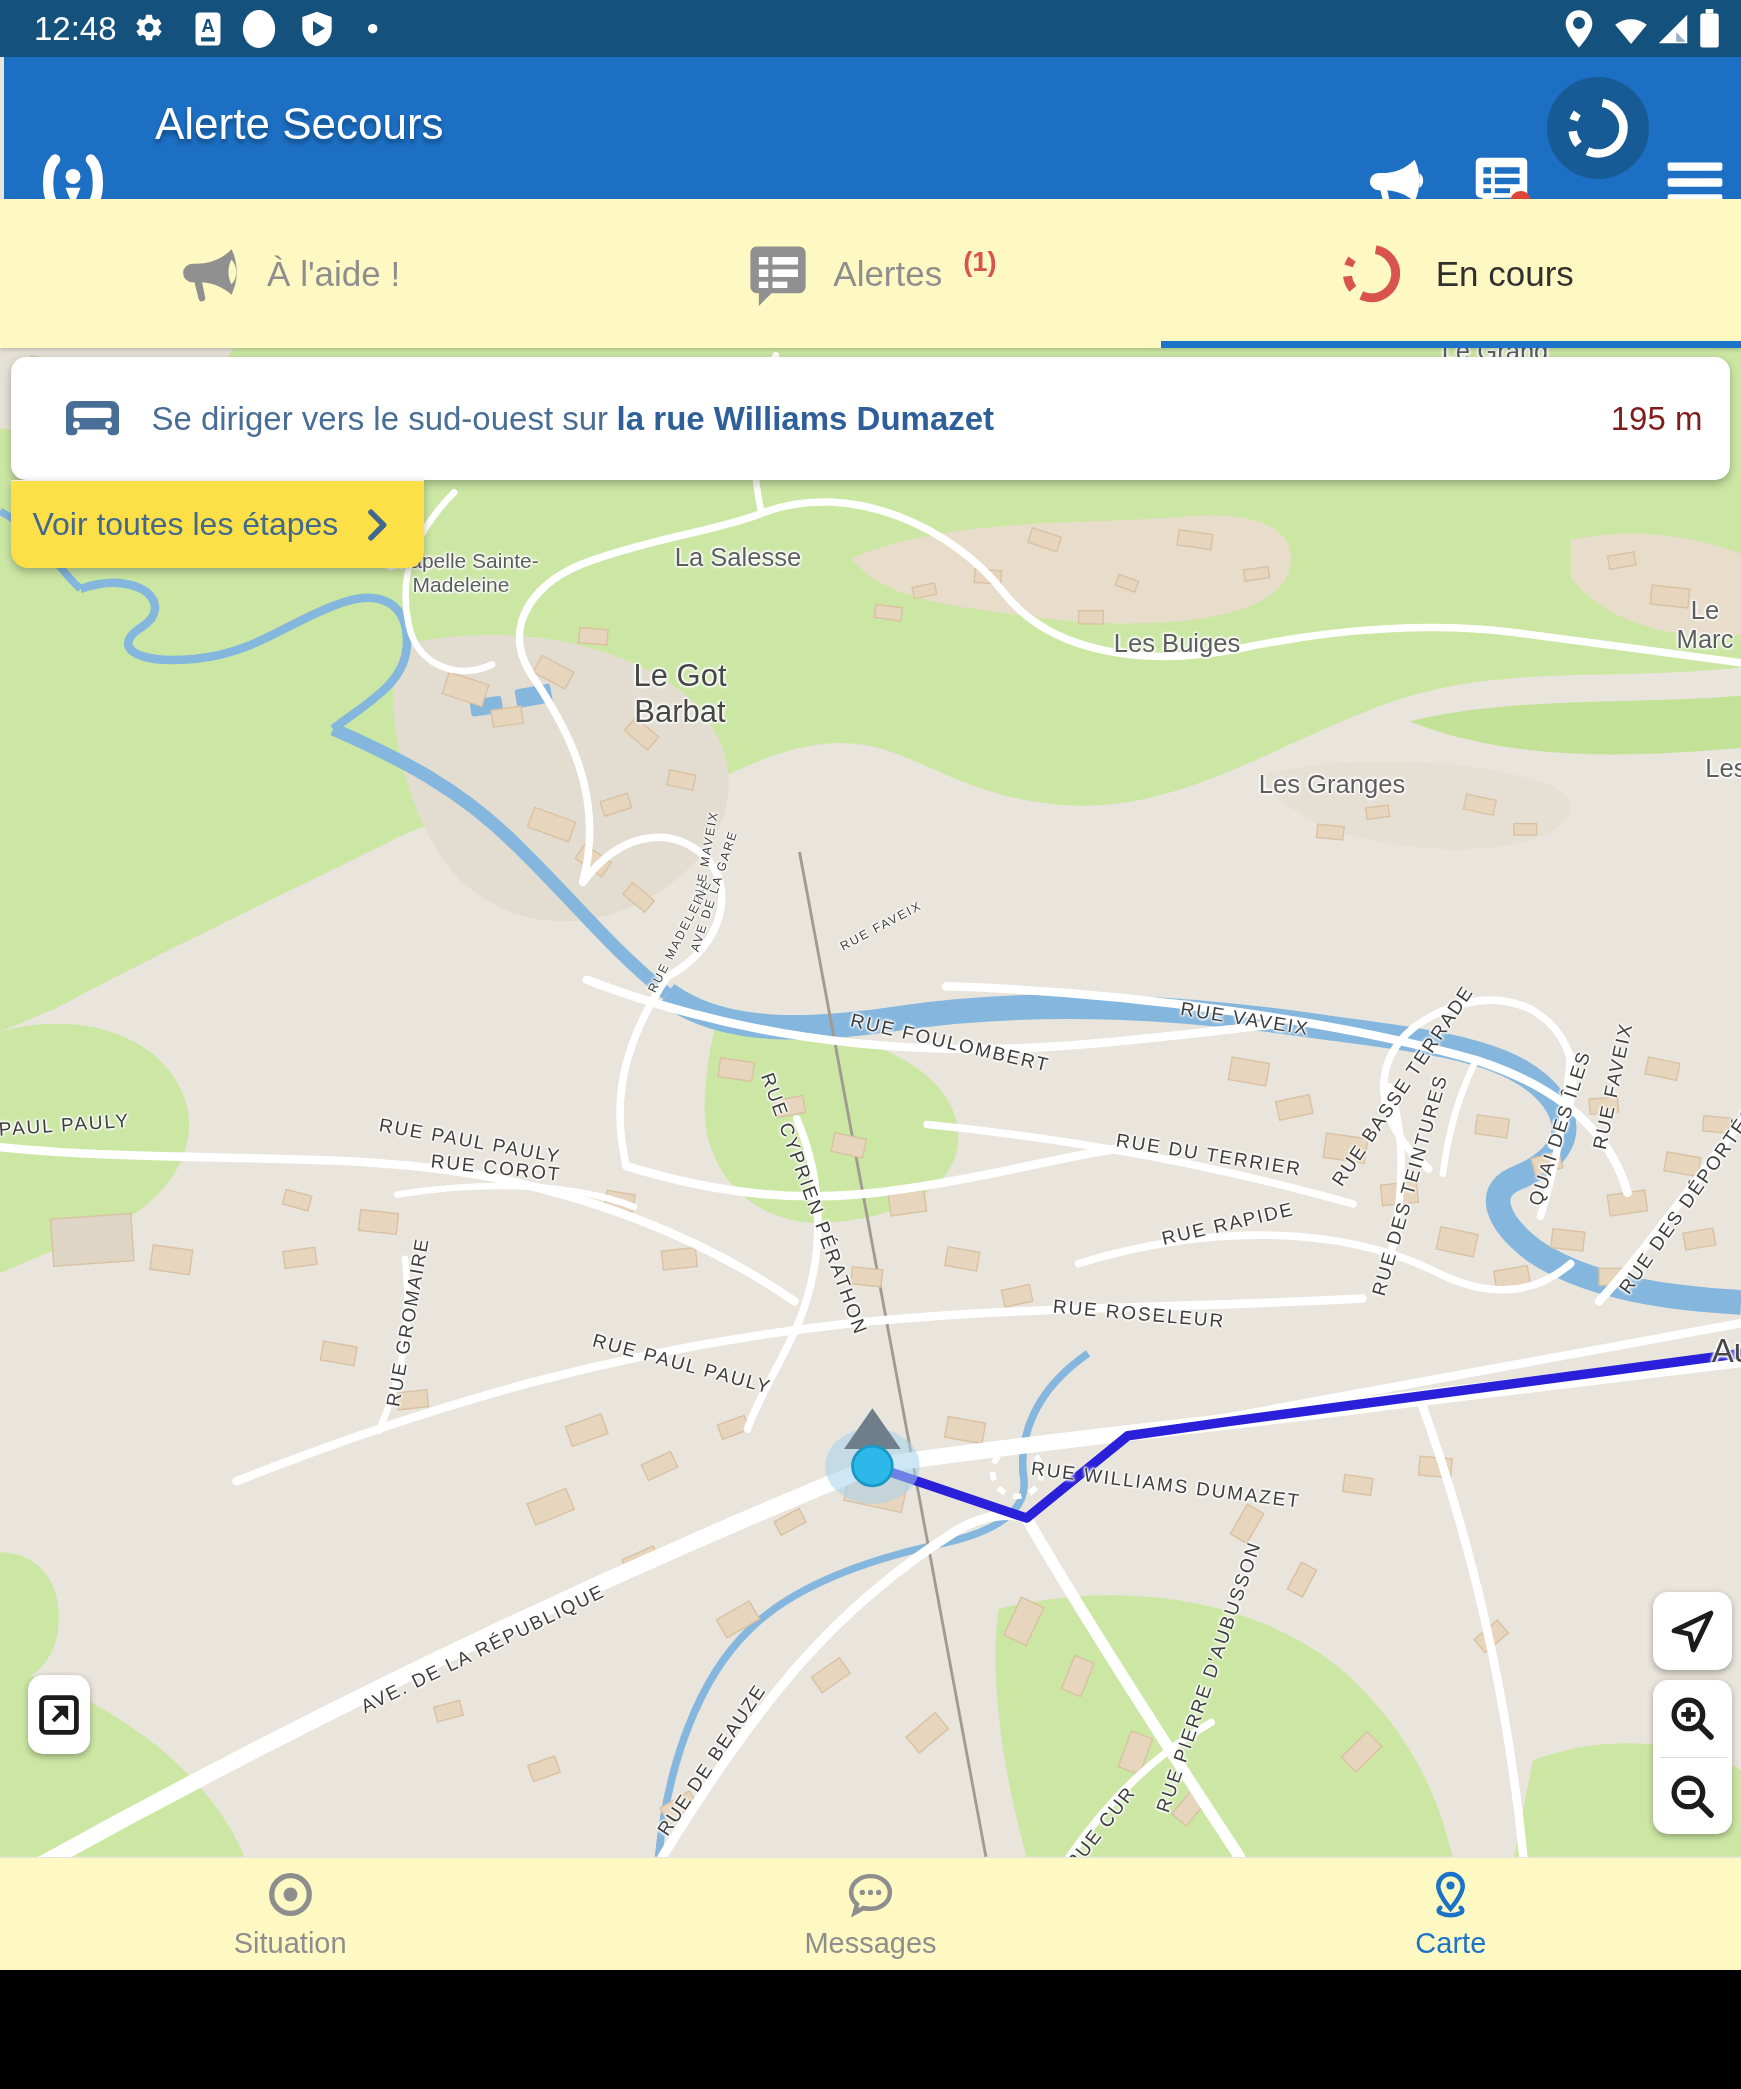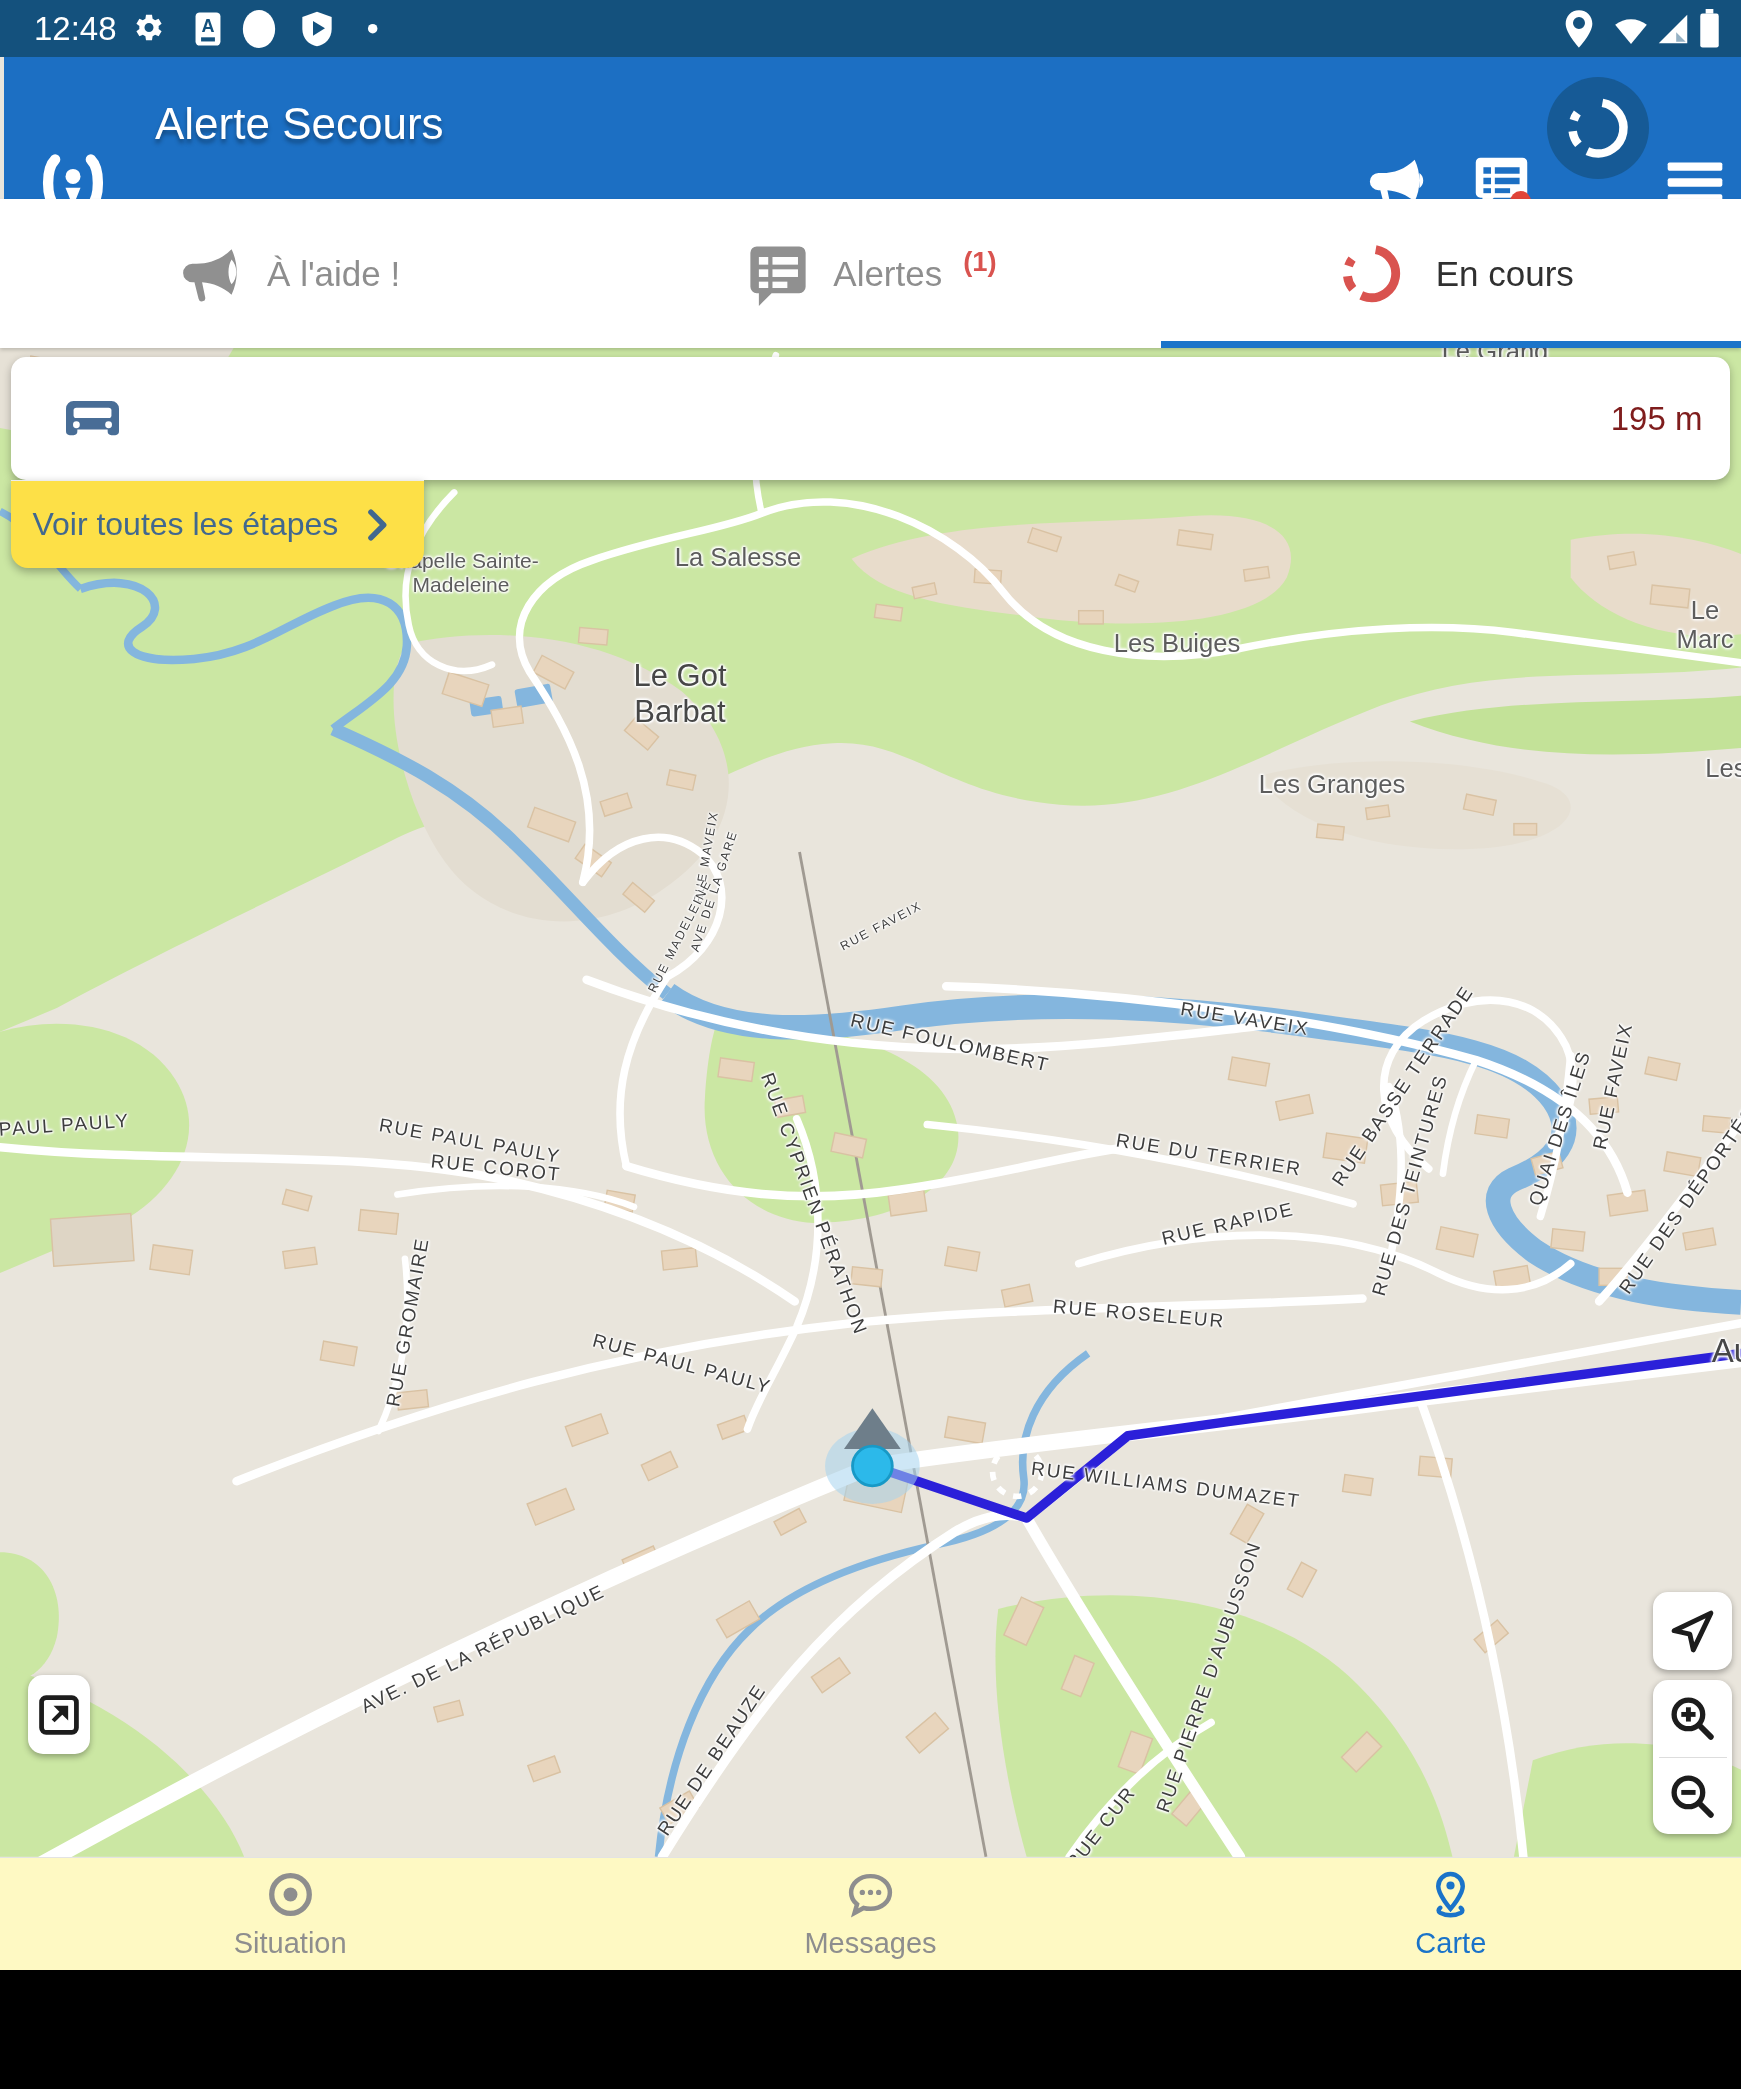--- a/index.html
+++ b/index.html
@@ -22,21 +22,21 @@
   #status-time{left:34px;top:10.4px;font-size:33px;color:#fff;}
   .sicon{position:absolute;top:0;height:57px;display:flex;align-items:center;}
 
   
   #app-bar{left:4px;top:57px;width:1741px;height:142px;background:#1c6fc3;z-index:10;}
   #app-title{left:151px;top:42px;font-size:44px;color:#fff;font-weight:500;
              text-shadow:0 3.8px 4.7px rgba(0,0,0,.35);}
   #spinner-bg{left:1543px;top:20px;width:102px;height:102px;border-radius:50%;background:#165a96;}
 
   
-  #tab-bar{left:0;top:199px;width:1741px;height:149px;background:#ffffff;z-index:10;
+  #tab-bar{left:0;top:199px;width:1741px;height:149px;background:#fef9c3;z-index:10;
            display:flex;box-shadow:0 1.9px 3.8px rgba(0,0,0,.18);}
   .tab{flex:1;display:flex;align-items:center;justify-content:center;gap:21px;position:relative;}
   .tab-label{font-size:35px;color:#8e8e8e;}
   .tab.active .tab-label{color:#303030;}
   .tab-badge{font-size:27.4px;color:#d9534f;position:relative;top:-11.4px;font-weight:700;}
   #tab-underline{position:absolute;left:0;bottom:0;width:100%;height:6.6px;background:#1b74c9;}
 
   
   #instr-card{left:11.4px;top:357px;width:1719px;height:123px;background:#fff;border-radius:15px;
               z-index:5;box-shadow:0 3.8px 8.5px rgba(0,0,0,.28);display:flex;align-items:center;}
@@ -393,20 +393,24 @@
 
 <div id="instr-card" class="abs">
   <span class="abs" style="left:55px;top:44px">
     <svg width="53" height="38" viewBox="0 0 28 20">
         <path fill="#486d96" d="M4 0 H24 A4 4 0 0 1 28 4 V16 A2 2 0 0 1 26 18 H24 A2 2 0 0 1 22 16 V15 H6 V16 A2 2 0 0 1 4 18 H2 A2 2 0 0 1 0 16 V4 A4 4 0 0 1 4 0 Z"></path>
         <rect x="4" y="3.5" width="20" height="5.5" rx="1.5" fill="#fff"></rect>
         <circle cx="5.5" cy="12.5" r="1.8" fill="#fff"></circle>
         <circle cx="22.5" cy="12.5" r="1.8" fill="#fff"></circle>
       </svg>
   </span>
+  <span id="instr-text">
+    <span>Se diriger vers le sud-ouest sur</span>
+    <span id="instr-street">la rue Williams Dumazet</span>
+  </span>
   <span id="instr-dist">195 m</span>
 </div>
 
 <div id="steps-card" class="abs">
   <span id="steps-label">Voir toutes les étapes</span>
   <span style="margin-left:26.5px;display:flex">
     <svg width="24.6" height="32" viewBox="0 0 14 20">
         <path d="M3 2 L11 10 L3 18" stroke="#41688f" stroke-width="3.4" fill="none" stroke-linecap="round" stroke-linejoin="round"></path>
       </svg>
   </span>

